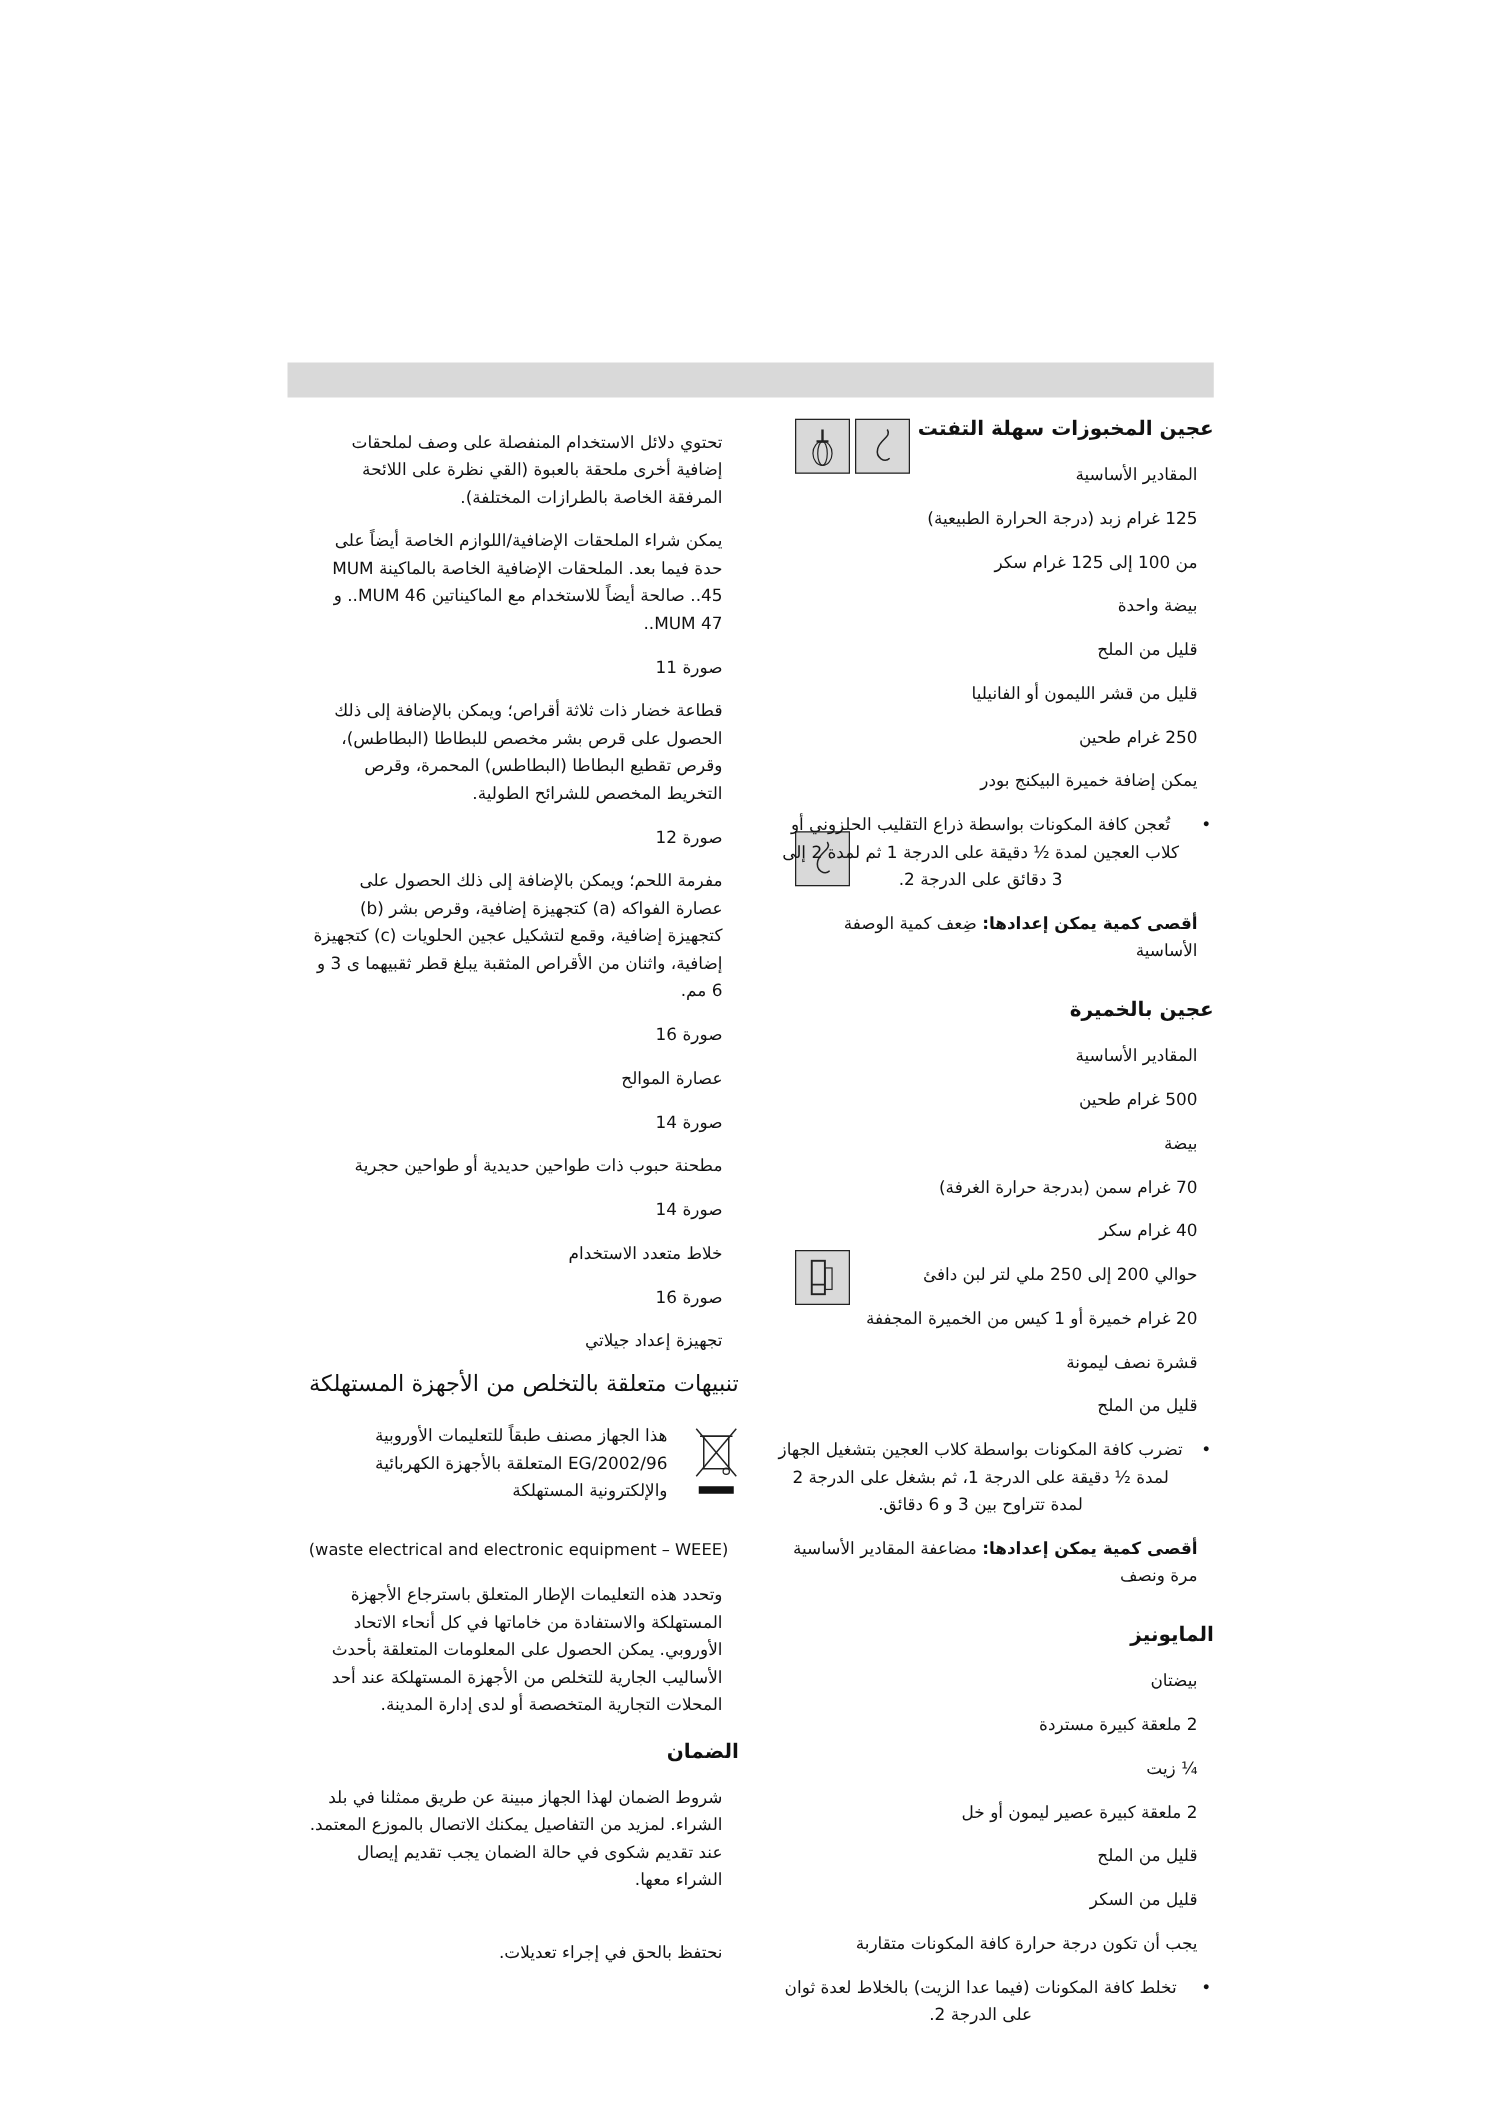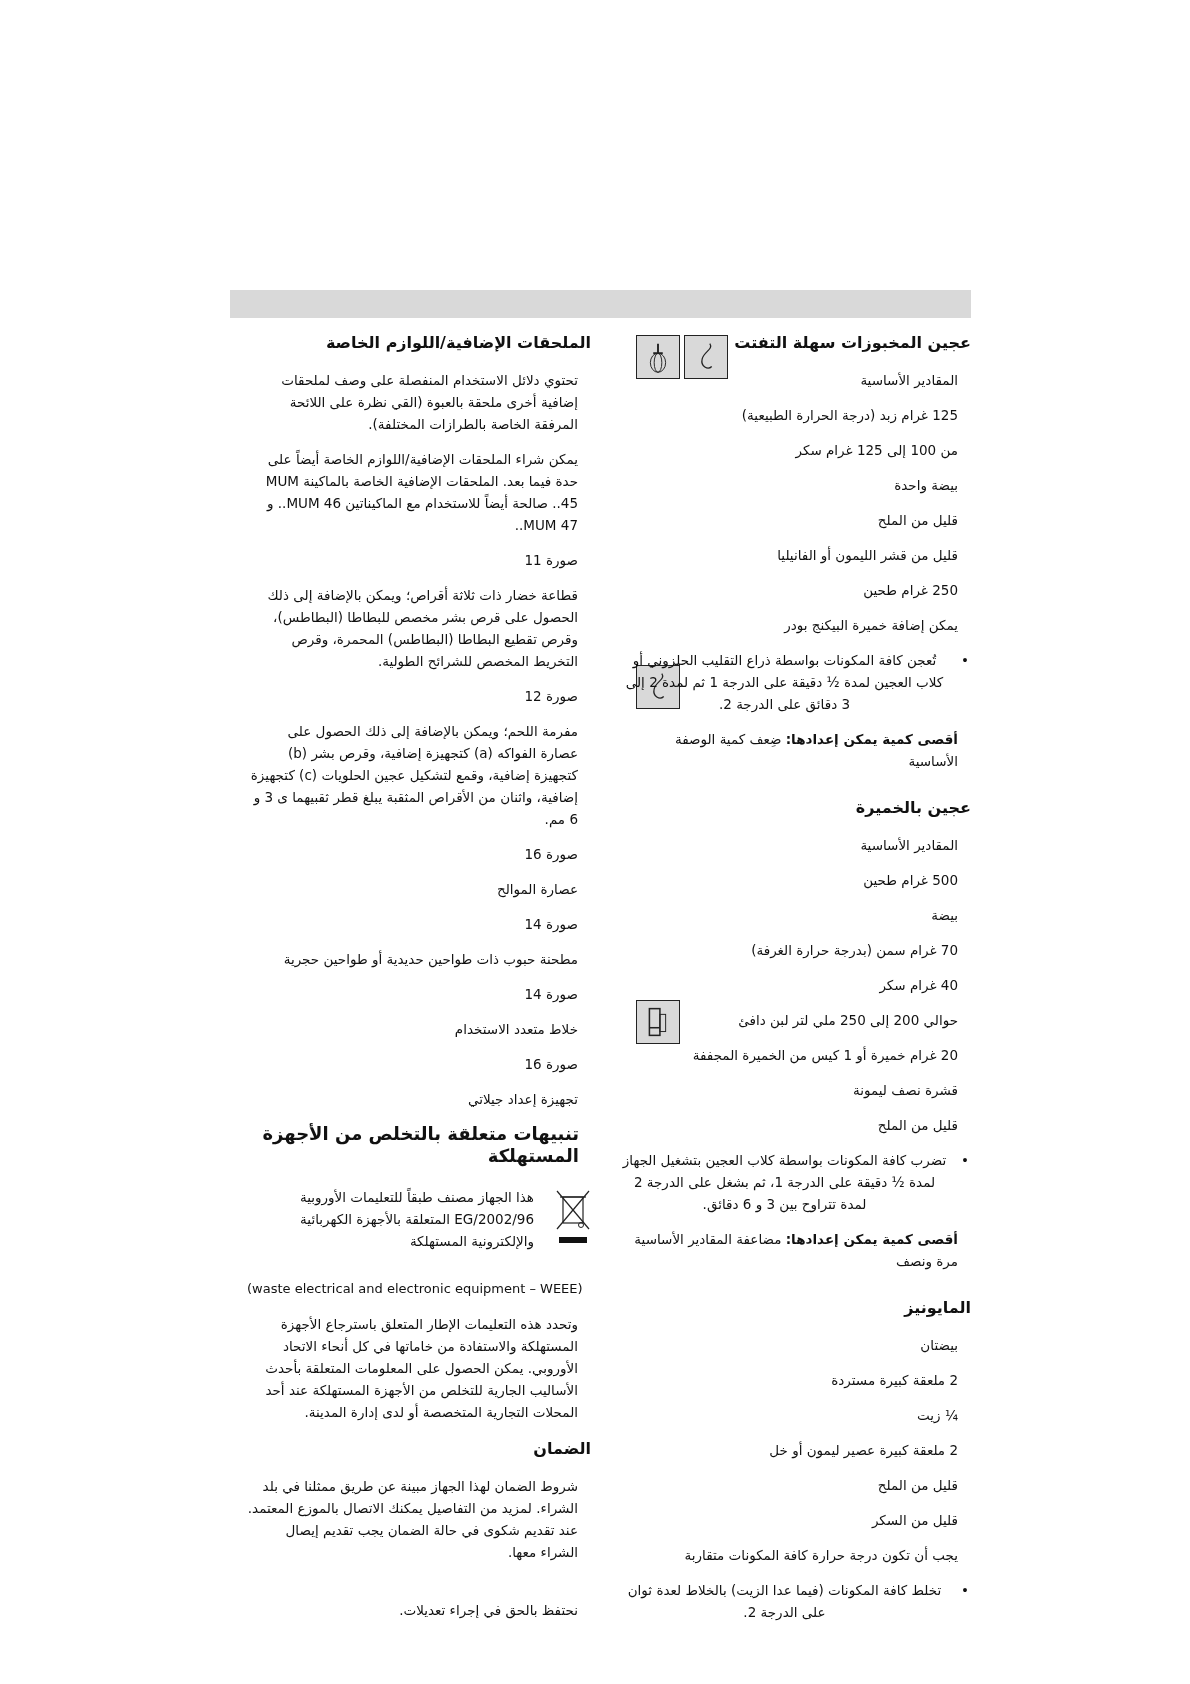--- a/index.html
+++ b/index.html
@@ -3,21 +3,21 @@
 <meta charset="utf-8">
 <style>
   html, body { margin:0; padding:0; background:#ffffff; }
   body { width:1190px; height:1684px; position:relative; overflow:hidden;
          font-family:"DejaVu Sans","Liberation Sans",sans-serif; color:#111; }
   .topbar { position:absolute; left:230px; top:290px; width:741px; height:28px; background:#d9d9d9; }
   .col { position:absolute; direction:rtl; text-align:right; font-size:13.5px; line-height:22px; }
   .col-right { left:620px; top:330px; width:351px; }
   .col-left { left:234px; top:330px; width:357px; }
   .h { font-weight:bold; font-size:16px; line-height:26px; margin:0 0 4px 0; }
-  .h2 { font-weight:bold; font-size:18px; line-height:22px; margin:2px 12px 6px 0; }
+  .h2 { font-weight:normal; font-size:18px; line-height:22px; margin:2px 0 6px 0; }
   .fig { font-weight:normal; }
   .p { margin:13px; }
   .bold { font-weight:bold; }
   ul.b { margin:0; padding:0 22px 0 0; list-style:none;text-align:center; }
   ul.b li { position:relative; }
   ul.b li::before { content:"\2022"; position:absolute; right:-20px; top:0; }
   .icon-box { position:absolute; width:44px; height:44px; background:#d9d9d9; border:1.5px solid #222; box-sizing:border-box; }
   .icon-box svg { width:100%; height:100%; }
   .weee { display:flex; align-items:center; gap:8px; }
   .weee .txt { flex:1; }
@@ -100,21 +100,20 @@
     <p class="p">قليل من السكر</p>
     <p class="p">يجب أن تكون درجة حرارة كافة المكونات متقاربة</p>
     <ul class="b">
       <li>تخلط كافة المكونات (فيما عدا الزيت) بالخلاط لعدة ثوان على الدرجة 2.</li>
     </ul>
   </div>
 </div>
 
 <div class="col col-left">
   <div>
-    <div class="h">الملحقات الإضافية/اللوازم الخاصة</div>
     <p class="p">تحتوي دلائل الاستخدام المنفصلة على وصف لملحقات إضافية أخرى ملحقة بالعبوة (القي نظرة على اللائحة المرفقة الخاصة بالطرازات المختلفة).</p>
     <p class="p">يمكن شراء الملحقات الإضافية/اللوازم الخاصة أيضاً على حدة فيما بعد. الملحقات الإضافية الخاصة بالماكينة MUM 45.. صالحة أيضاً للاستخدام مع الماكيناتين MUM 46.. و MUM 47..</p>
     <p class="p fig">صورة 11</p>
     <p class="p">قطاعة خضار ذات ثلاثة أقراص؛ ويمكن بالإضافة إلى ذلك الحصول على قرص بشر مخصص للبطاطا (البطاطس)، وقرص تقطيع البطاطا (البطاطس) المحمرة، وقرص التخريط المخصص للشرائح الطولية.</p>
     <p class="p fig">صورة 12</p>
     <p class="p">مفرمة اللحم؛ ويمكن بالإضافة إلى ذلك الحصول على عصارة الفواكه (a) كتجهيزة إضافية، وقرص بشر (b) كتجهيزة إضافية، وقمع لتشكيل عجين الحلويات (c) كتجهيزة إضافية، واثنان من الأقراص المثقبة يبلغ قطر ثقبيهما ى 3 و 6 مم.</p>
     <p class="p fig">صورة 16</p>
     <p class="p">عصارة الموالح</p>
     <p class="p fig">صورة 14</p>
     <p class="p">مطحنة حبوب ذات طواحين حديدية أو طواحين حجرية</p>

